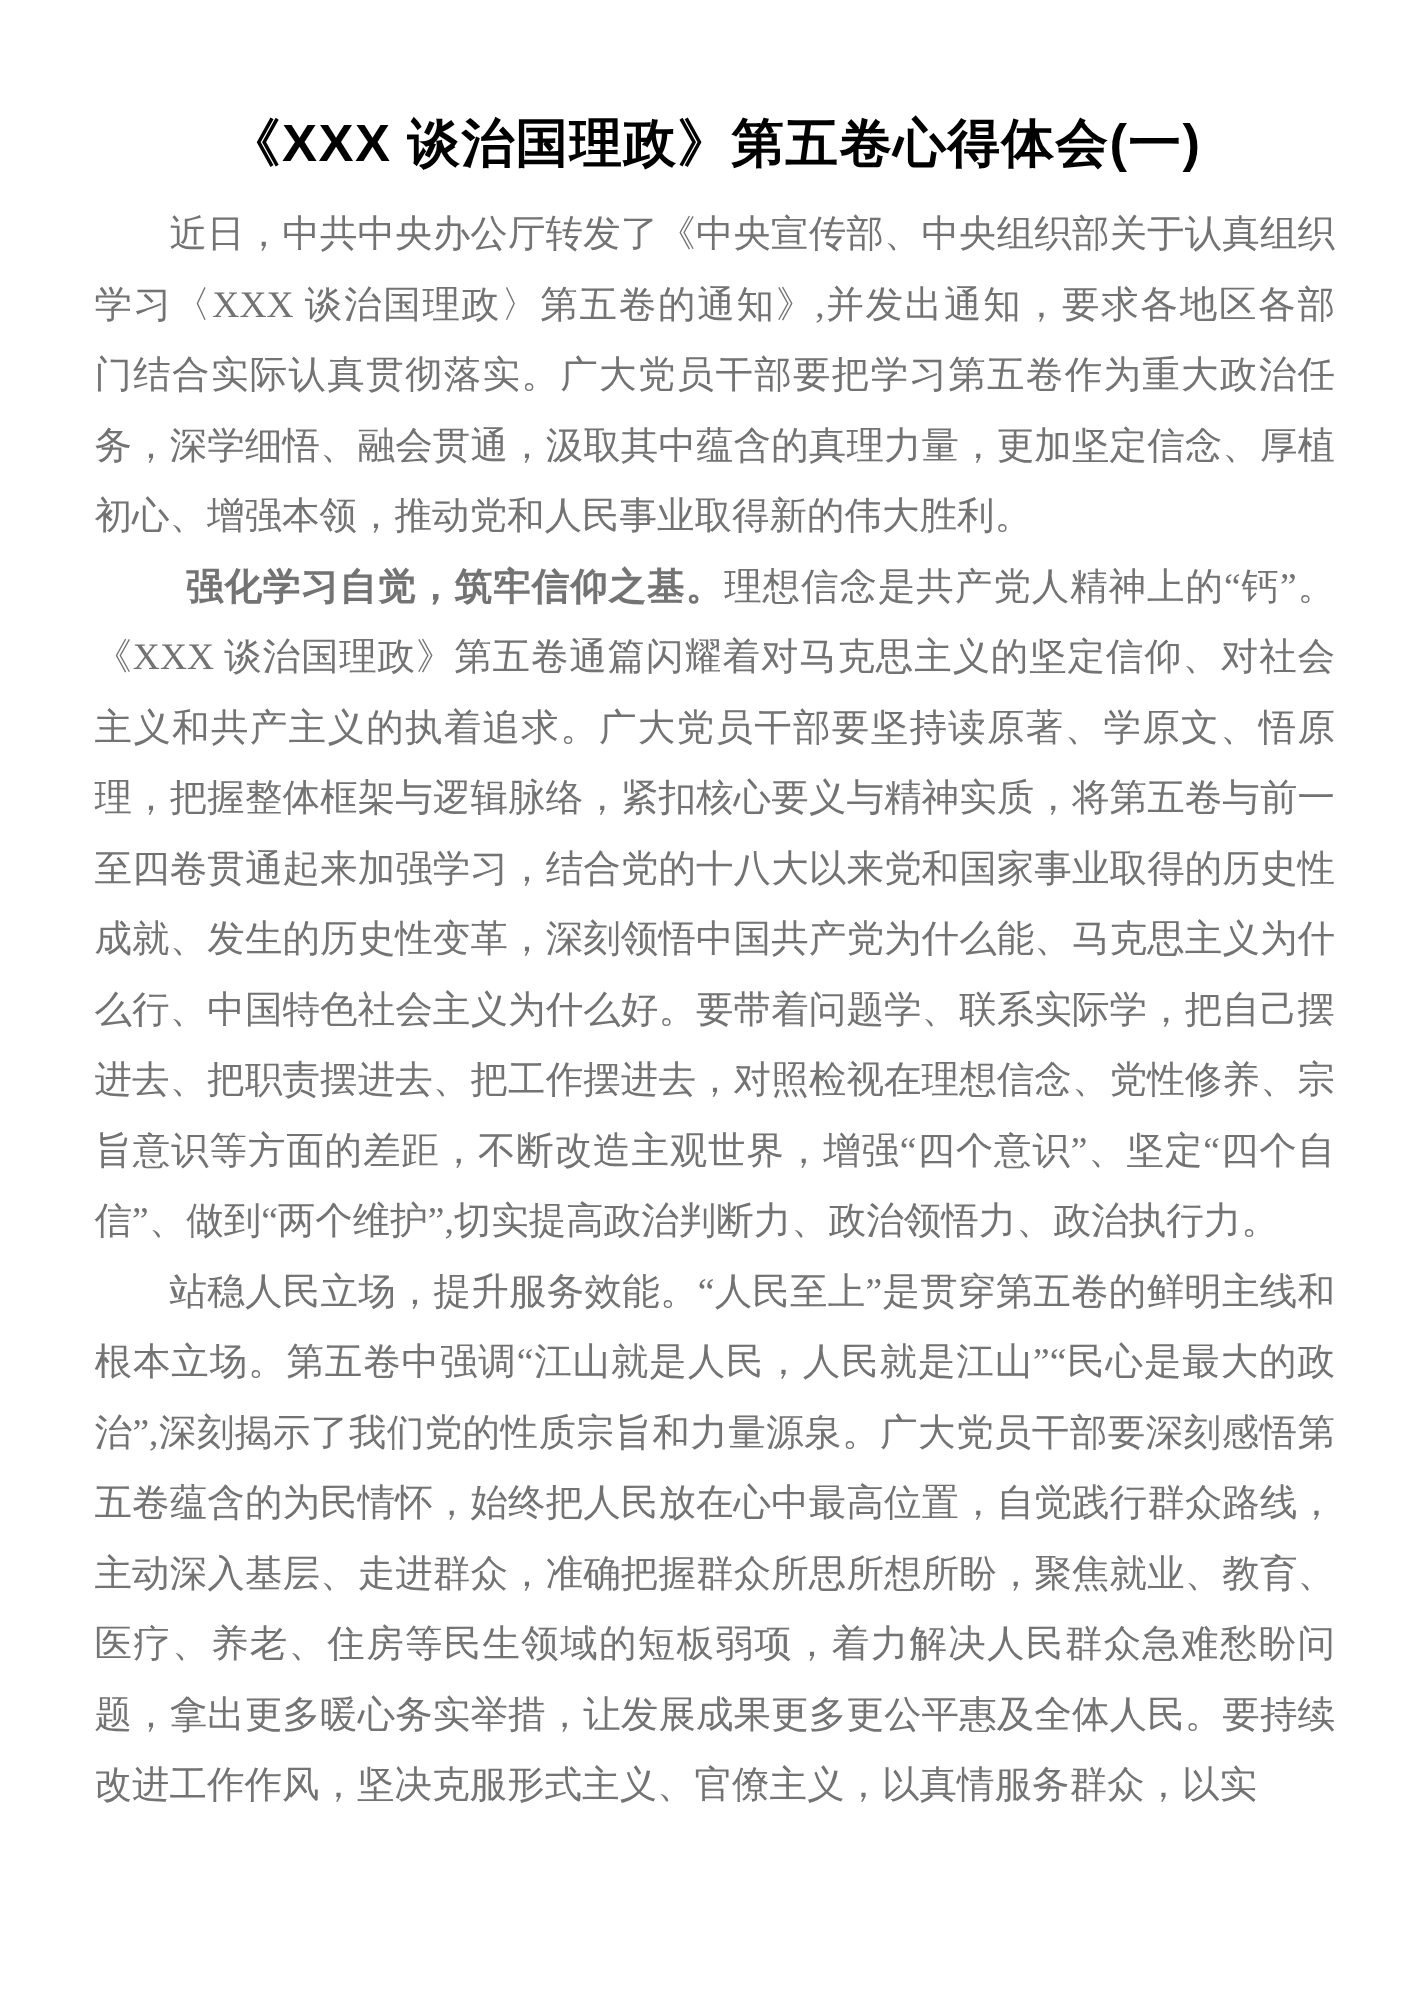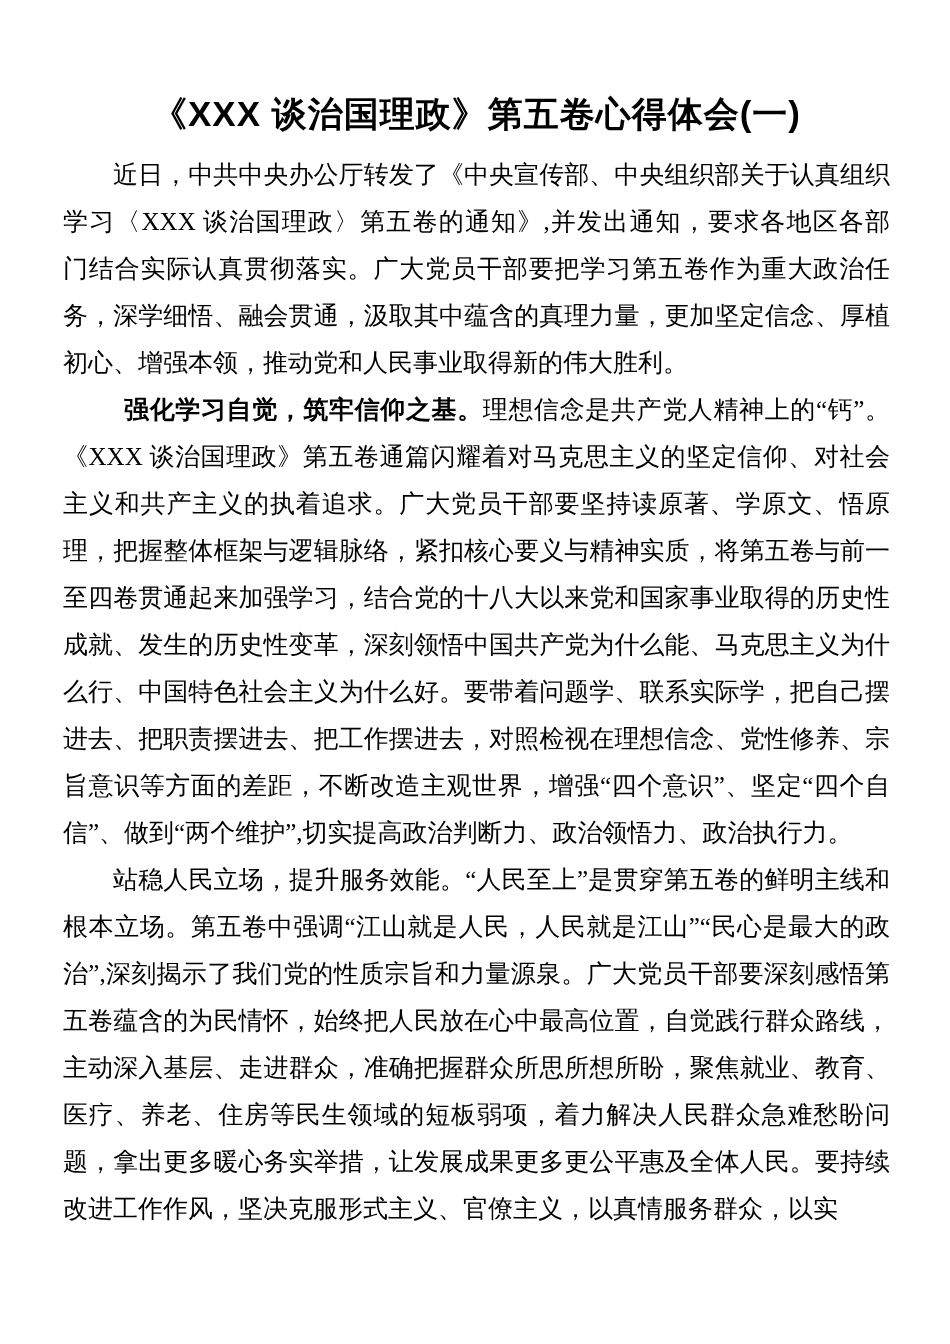--- a/index.html
+++ b/index.html
@@ -6,21 +6,21 @@
     margin: 0;
     padding: 0;
     background: #ffffff;
   }
   .page {
     position: relative;
     width: 950px;
     height: 1344px;
     background: #ffffff;
     box-sizing: border-box;
-    padding: 80px 60px 0 63px;
+    padding: 62px 60px 0 63px;
     overflow: hidden;
     color: #000000;
     font-family: "Liberation Serif", "DejaVu Serif", serif;
   }
   .doc-title {
     margin: 14px 0 17px 0;
     font-size: 35px;
     line-height: 1.15;
     font-weight: 700;
     text-align: center;
@@ -28,21 +28,21 @@
     color: #000000;
     font-family: "Liberation Sans", "DejaVu Sans", sans-serif;
   }
   .doc-paragraph {
     margin: 0;
     font-size: 25px;
     line-height: 47px;
     text-align: justify;
     text-justify: inter-ideograph;
     text-indent: 2em;
-    color: #000000;
+    color: #737373;
     word-break: break-all;
   }
   .lead-bold {
     font-weight: 700;
     font-family: "Liberation Sans", "DejaVu Sans", sans-serif;
     margin-left: 11px;
   }
 </style>
 </head>
 <body>

